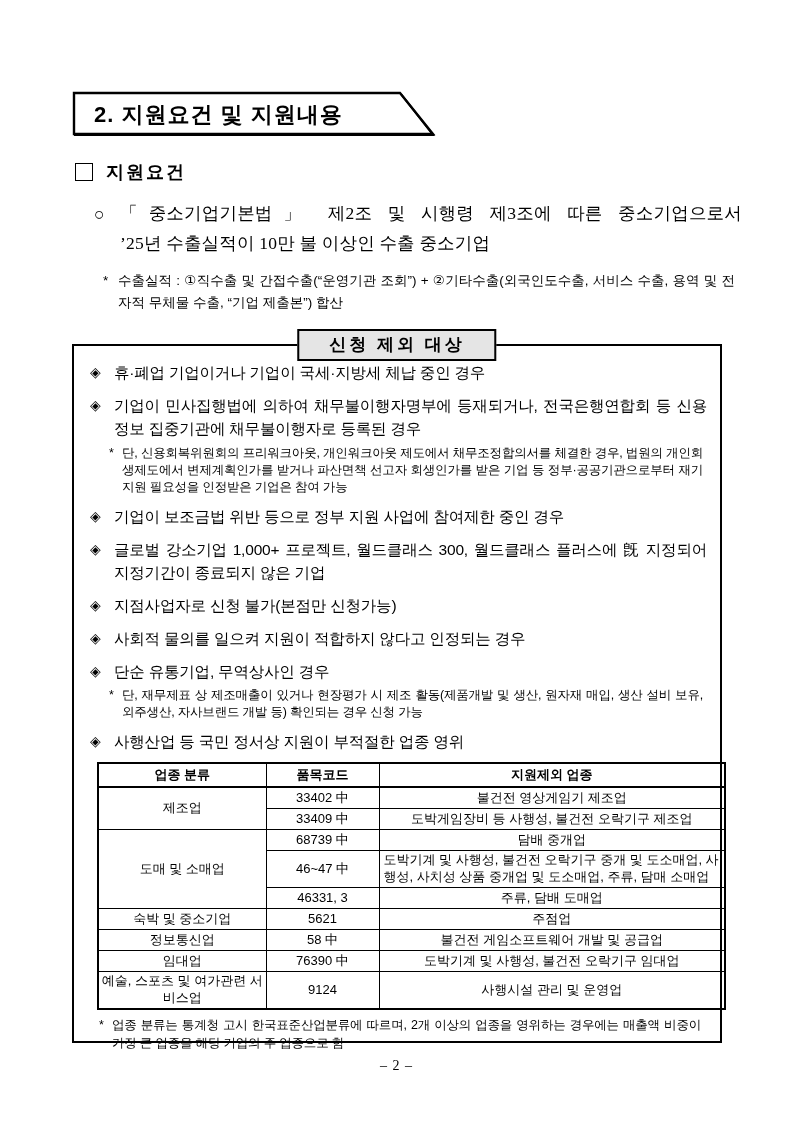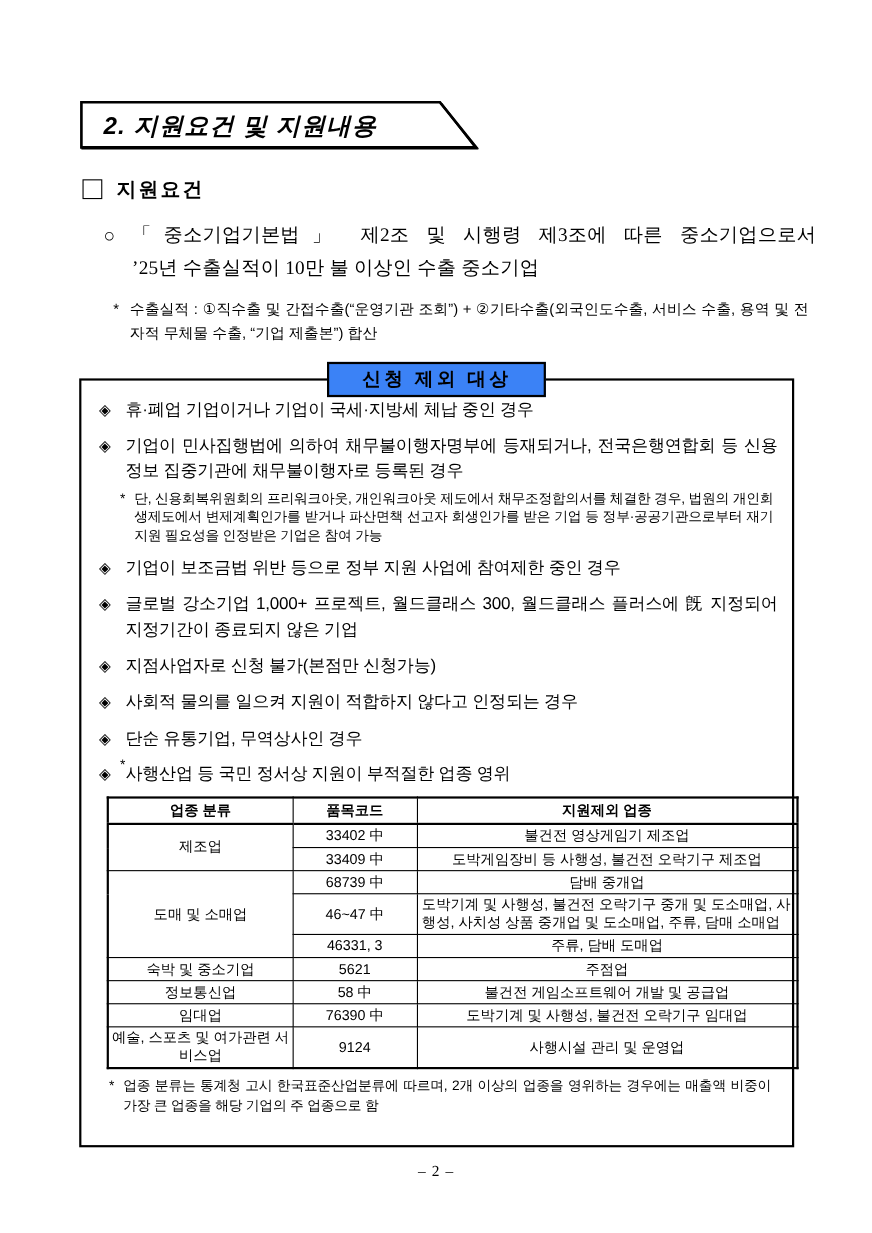--- a/index.html
+++ b/index.html
@@ -8,21 +8,20 @@
     color:#000;font-family:"Liberation Serif","DejaVu Serif",serif;
     overflow:hidden;
   }
   
   .banner{position:absolute;left:72px;top:91px;width:366px;height:48px;}
   .banner svg{position:absolute;left:0;top:0;}
   .banner-text{
     position:absolute;left:22px;top:9px;font-size:22px;font-weight:bold;
     font-family:"Liberation Sans","DejaVu Sans",sans-serif;letter-spacing:1px;
     white-space:nowrap;
-    font-style:italic;
   }
   
   .section-head{
     position:absolute;left:75px;top:160px;display:flex;align-items:center;
     font-size:18px;font-weight:bold;letter-spacing:2px;
   }
   .square-marker{
     display:inline-block;width:16px;height:16px;border:1.5px solid #000;
     background:#fff;margin-right:13px;
   }
@@ -42,21 +41,21 @@
   .req-note .nmarker{position:absolute;left:0;top:0;}
   .req-note .ntext{display:block;padding-left:15px;}
   
   .xbox{
     position:absolute;left:72px;top:344px;width:646px;height:695px;
     border:2.2px solid #000;background:#fff;
     font-family:"Liberation Sans","DejaVu Sans",sans-serif;
   }
   .xbox-label{
     position:absolute;top:-17px;left:50%;transform:translateX(-50%);
-    background:#3b82f6;border:2px solid #000;padding:2px 30px 3px 30px;
+    background:#e5e5e5;border:2px solid #000;padding:2px 30px 3px 30px;
     font-size:17px;font-weight:bold;letter-spacing:3px;white-space:nowrap;
   }
   .xbox-content{padding:16px 13px 0 13px;}
   .x-item{
     position:relative;padding-left:27px;margin-top:10px;
     font-size:15.5px;line-height:1.48;text-align:justify;letter-spacing:-0.2px;
   }
   .x-item:first-child{margin-top:0;}
   .x-item .bullet{position:absolute;left:3px;top:0;font-size:14px;}
   .x-note{
@@ -158,20 +157,21 @@
         <span class="bullet">◈</span>
         <span>사회적 물의를 일으켜 지원이 적합하지 않다고 인정되는 경우</span>
       </div>
 
       <div class="x-item">
         <span class="bullet">◈</span>
         <span>단순 유통기업, 무역상사인 경우</span>
       </div>
       <div class="x-note">
         <span class="nmarker">*</span>
+        <span>단, 재무제표 상 제조매출이 있거나 현장평가 시 제조 활동(제품개발 및 생산, 원자재 매입, 생산 설비 보유, 외주생산, 자사브랜드 개발 등) 확인되는 경우 신청 가능</span>
       </div>
 
       <div class="x-item">
         <span class="bullet">◈</span>
         <span>사행산업 등 국민 정서상 지원이 부적절한 업종 영위</span>
       </div>
 
       <table class="xtable">
         <colgroup>
             <col class="c1">

